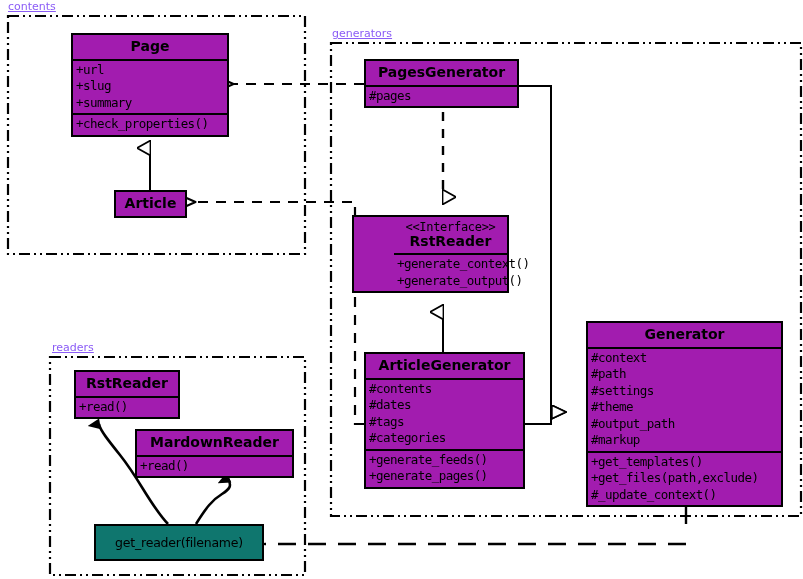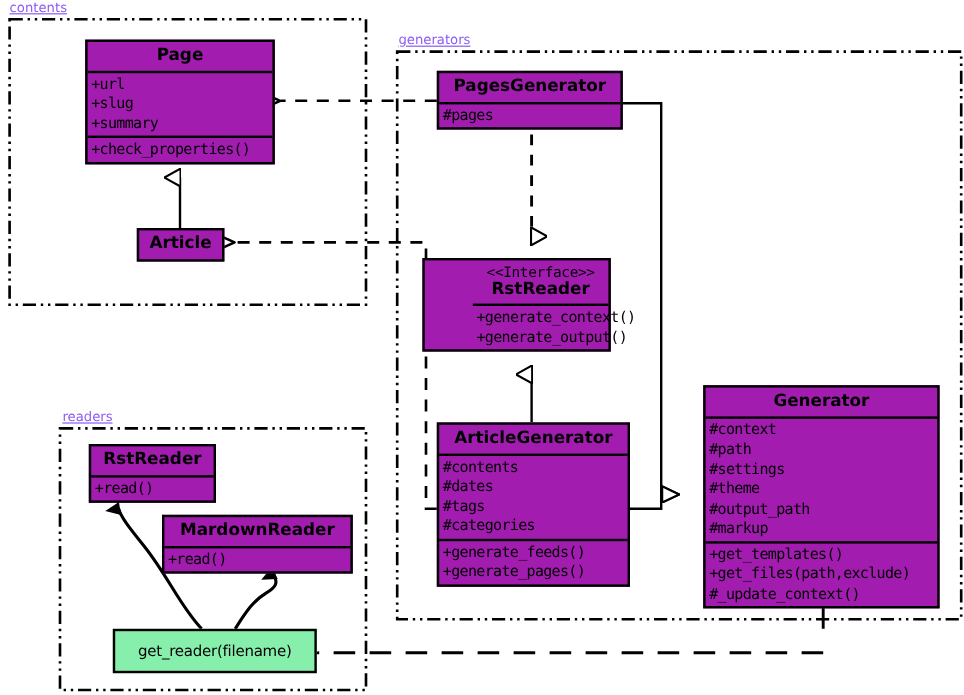--- a/index.html
+++ b/index.html
@@ -62,21 +62,21 @@
     font-size: 12.5px;
     line-height: 1.32;
     color: #000000;
     white-space: nowrap;
     letter-spacing: -0.55px;
   }
   
   .plain-box {
     position: absolute;
     border: 2px solid #000000;
-    background: #86efac;
+    background: #0f766e;
     box-sizing: border-box;
     display: flex;
     align-items: center;
     justify-content: center;
     z-index: 5;
   }
   .plain-box-label {
     font-size: 12.5px;
     font-family: "DejaVu Sans", sans-serif;
     color: #000000;

